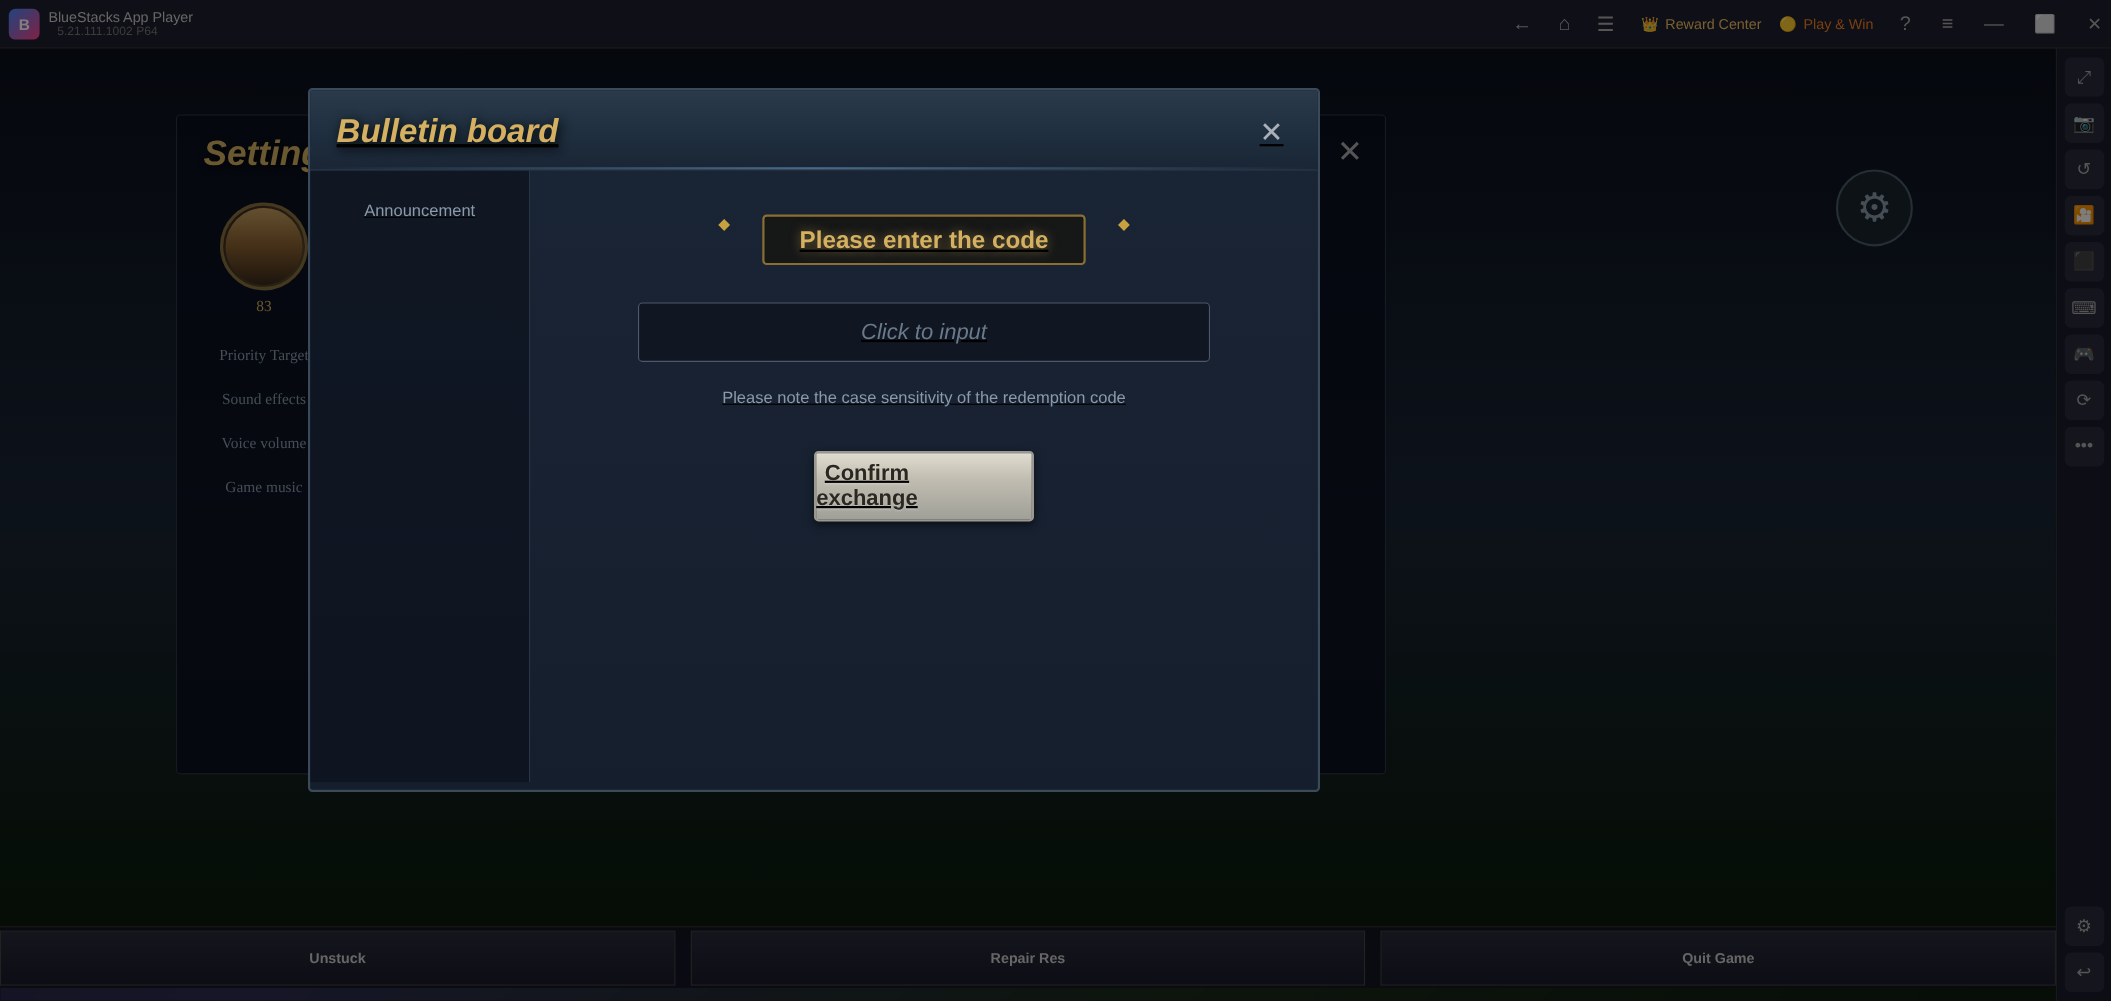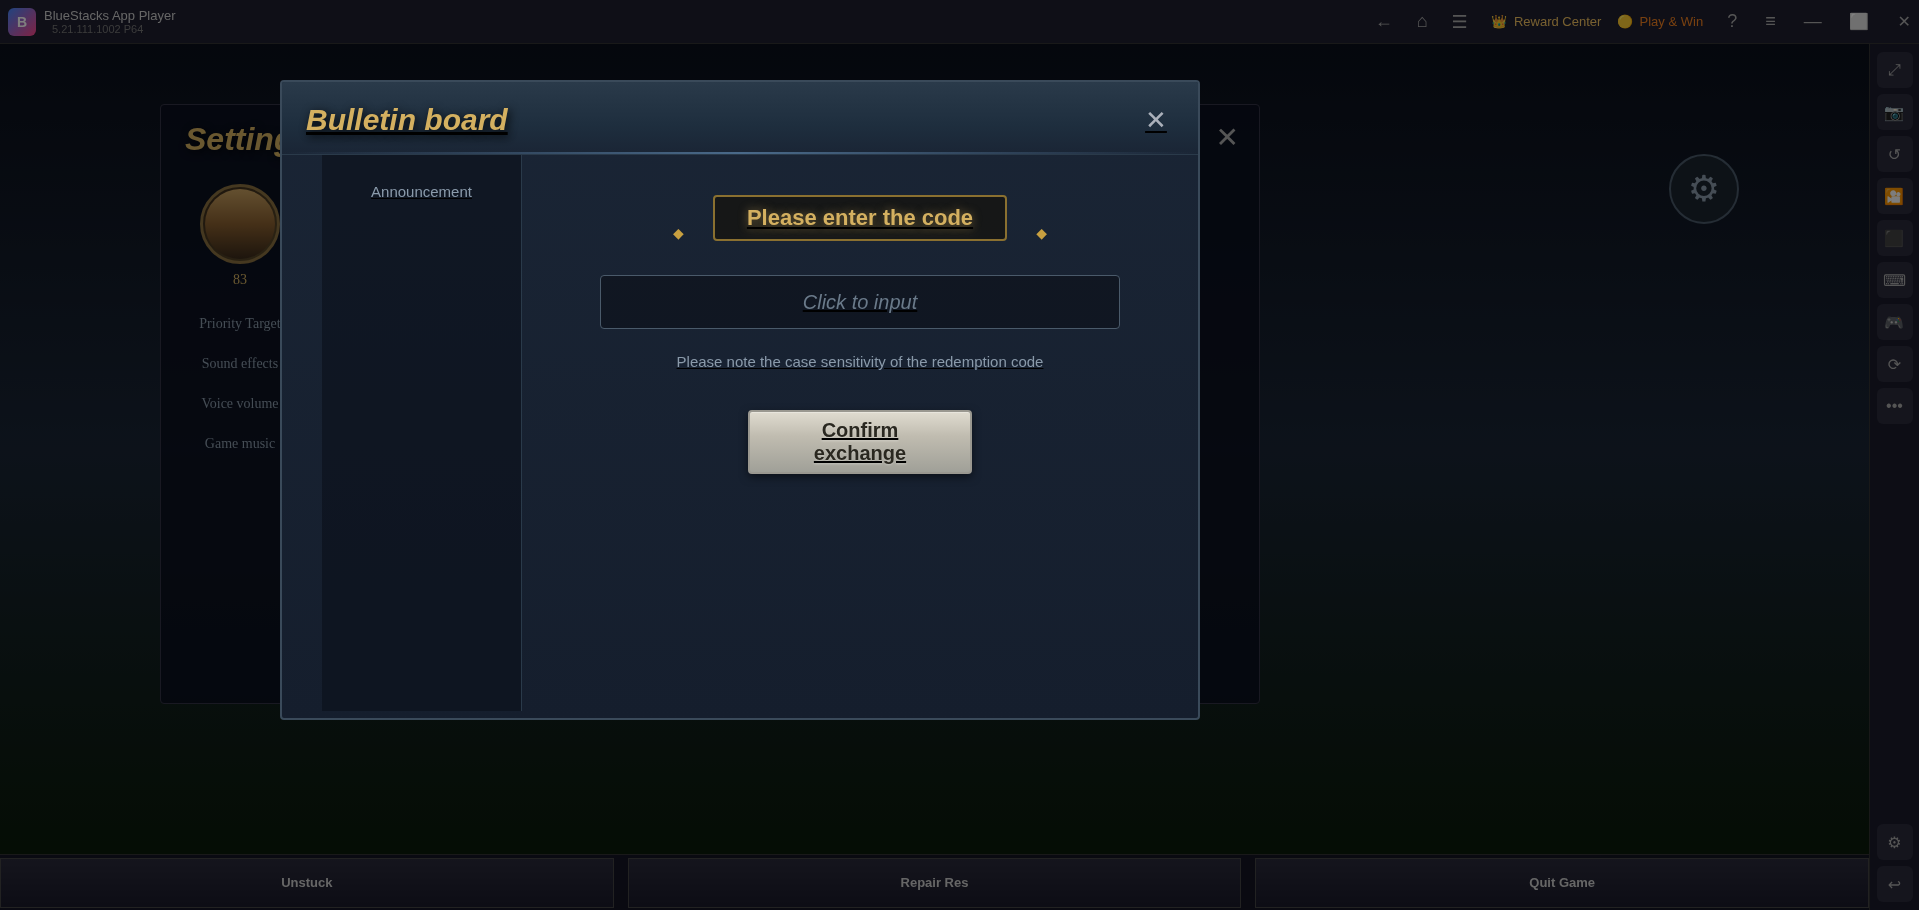--- a/index.html
+++ b/index.html
@@ -105,21 +105,21 @@
       background: #2a2a3a;
       display: flex; align-items: center; justify-content: center;
       color: #aaa;
       font-size: 16px;
       cursor: pointer;
     }
 
     
     .bottom-bar {
       position: absolute;
-      bottom: 0; left: 0; right: 50px;
+      bottom: 12px; left: 0; right: 50px;
       height: 56px;
       background: rgba(20,20,35,0.95);
       display: flex;
       align-items: center;
       justify-content: center;
       gap: 14px;
       z-index: 50;
       border-top: 1px solid #333;
     }
     .bottom-btn {
@@ -269,21 +269,20 @@
       height: calc(100% - 80px);
     }
 
     
     .bulletin-tabs {
       width: 200px;
       background: rgba(10,15,25,0.6);
       border-right: 1px solid #2a3a4a;
       padding: 16px 0;
       flex-shrink: 0;
-      margin-left: 40px;
     }
     .bulletin-tab {
       padding: 12px 16px;
       color: #8a9aaa;
       font-size: 15px;
       cursor: pointer;
       text-align: center;
     }
     .bulletin-tab.active {
       background: linear-gradient(180deg, #e8e0d0 0%, #c8b890 50%, #a89060 100%);
@@ -304,21 +303,21 @@
       flex-direction: column;
       align-items: center;
       gap: 24px;
     }
 
     
     .code-title-badge {
       position: relative;
       padding: 10px 40px;
       display: flex;
-      align-items: flex-end;
+      align-items: flex-start;
       justify-content: center;
     }
     .code-title-badge::before,
     .code-title-badge::after {
       content: '◆';
       color: #c8a040;
       font-size: 14px;
       position: absolute;
     }
     .code-title-badge::before { left: 0; }
@@ -354,29 +353,28 @@
 
     
     .code-note {
       color: #8a9aaa;
       font-size: 15px;
       text-align: center;
     }
 
     
     .confirm-btn {
-      width: 224px;
+      width: 200px;
       height: 64px;
       background: linear-gradient(180deg, #e0dcd0 0%, #c0bcb0 40%, #a0a098 100%);
       border: 2px solid #9a9890;
       border-radius: 4px;
       cursor: pointer;
       display: flex;
       align-items: center;
-      justify-content: center;
       font-size: 20px;
       font-weight: bold;
       color: #2a2820;
       text-shadow: 0 1px 2px rgba(255,255,255,0.3);
       box-shadow: 0 3px 8px rgba(0,0,0,0.5), inset 0 1px 0 rgba(255,255,255,0.3);
       margin-top: 16px;
     }
 
     
     .gear-icon-large {

